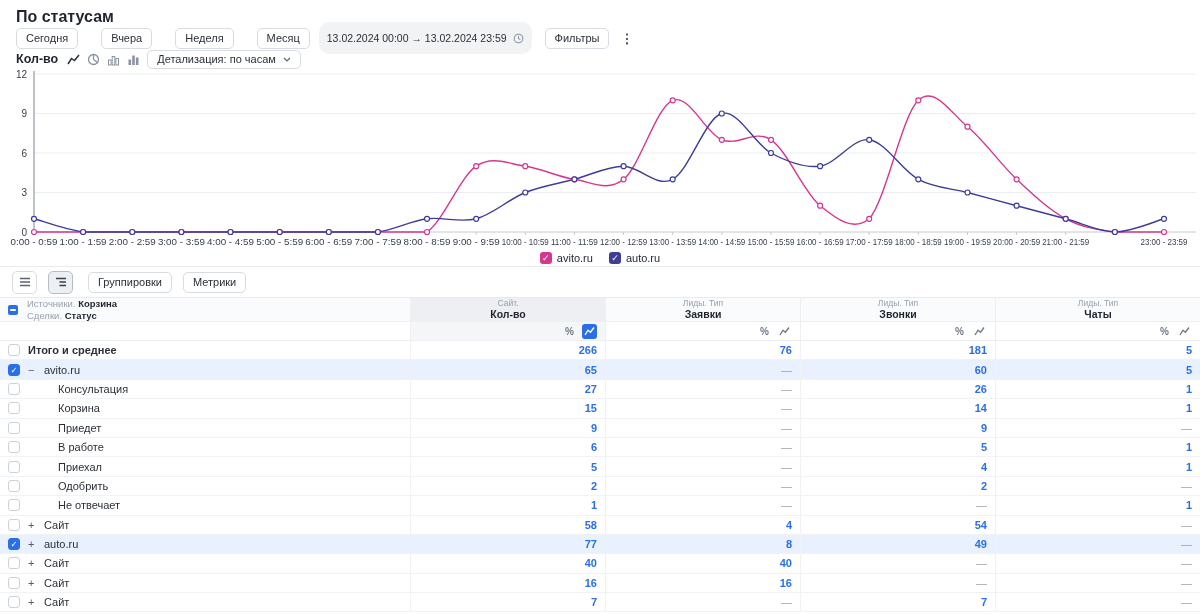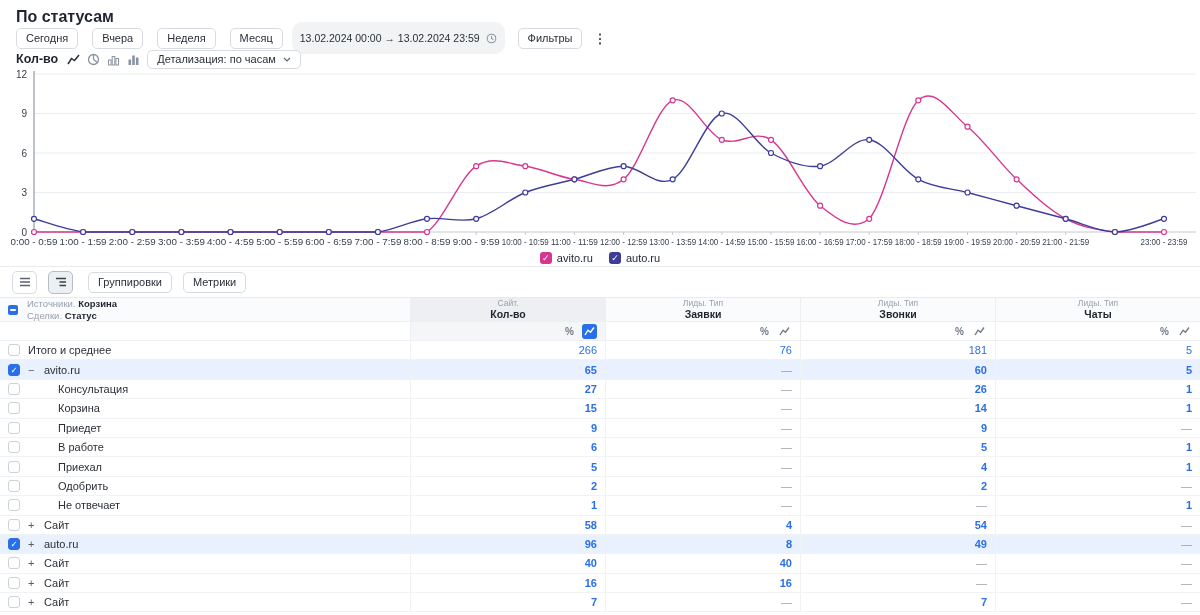--- a/index.html
+++ b/index.html
@@ -35,44 +35,44 @@
 .scol.selected{background:#f5f6f8}
 .pct{font-size:10px;color:#707a87;font-weight:600;cursor:pointer}
 .cico{display:inline-flex;align-items:center;justify-content:center;width:15px;height:15px;border-radius:3px;color:#707a87;cursor:pointer}
 .cico.active{background:#2a6fe8;color:#fff}
 #table-body .t-row{display:flex;height:19.4px;border-bottom:1px solid #f0f2f4;align-items:stretch}
 .t-row.hl{background:#e8f1fd}
 .rcell{width:410px;flex:none;display:flex;align-items:center;padding-left:8px;font-size:11px}
 .vcell{width:195px;flex:none;border-left:1px solid #f0f2f4;display:flex;align-items:center;justify-content:flex-end;padding-right:8px;font-size:11px}
 .vcell:last-child{flex:1}
 .num{color:#2a6fe8;font-weight:600;cursor:pointer}
-.num.b{font-weight:400}
+.num.b{font-weight:700}
 .dash{color:#9aa1ad}
 .cb{width:12px;height:12px;border:1px solid #ccd2da;border-radius:3px;background:#fff;flex:none;margin-right:8px;display:inline-flex;align-items:center;justify-content:center;cursor:pointer;font-size:8.5px}
 .cb.checked{background:#2a6fe8;border-color:#2a6fe8;color:#fff}
 .expand{width:16px;flex:none;color:#555d68;font-size:11px;cursor:pointer}
 .sp30{width:30px;flex:none}
 .rlabel{color:#2b3038;white-space:nowrap}
-.rlabel.b{font-weight:400}
+.rlabel.b{font-weight:700}
 .mini-cb{width:10px;height:10px;border-radius:2px;background:#2a6fe8;display:inline-flex;align-items:center;justify-content:center;margin-right:9px;flex:none;cursor:pointer}
 .mini-cb::after{content:"";width:6px;height:2px;background:#fff;border-radius:1px}
 .rh-text{font-size:9.5px;line-height:1.25}
 .rh-text .muted{color:#98a1ad}
 .rh-text .b{font-weight:700;color:#1f2430}
 .chev{margin-left:2px}
 </style>
 </head>
 <body>
 
 <div>
 
   <div class="page-title">По статусам</div>
 
   <div class="toolbar">
-    <span class="preset-group" style="display:inline-flex;gap:14px">
+    <span class="preset-group" style="display:inline-flex;gap:23px">
         <button class="btn">Сегодня</button>
         <button class="btn">Вчера</button>
         <button class="btn">Неделя</button>
         <button class="btn">Месяц</button>
       </span>
     <span class="date-chip">
       <span>13.02.2024 00:00 → 13.02.2024 23:59</span>
       <svg width="11" height="11" viewBox="0 0 12 12">
           <circle cx="6" cy="6" r="4.7" fill="none" stroke="#8a93a1" stroke-width="1.1"></circle>
           <path d="M6 3.4 V6 L8 7.2" stroke="#8a93a1" fill="none" stroke-width="1.1"></path>
@@ -507,21 +507,21 @@
             <span class="dash">—</span>
           </div>
         </div>
         <div class="t-row hl">
           <div class="rcell">
             <span class="cb checked">✓</span>
             <span class="expand">+</span>
             <span class="rlabel">auto.ru</span>
           </div>
           <div class="vcell">
-            <span class="num">96</span>
+            <span class="num">77</span>
           </div>
           <div class="vcell">
             <span class="num">8</span>
           </div>
           <div class="vcell">
             <span class="num">49</span>
           </div>
           <div class="vcell">
             <span class="dash">—</span>
           </div>

